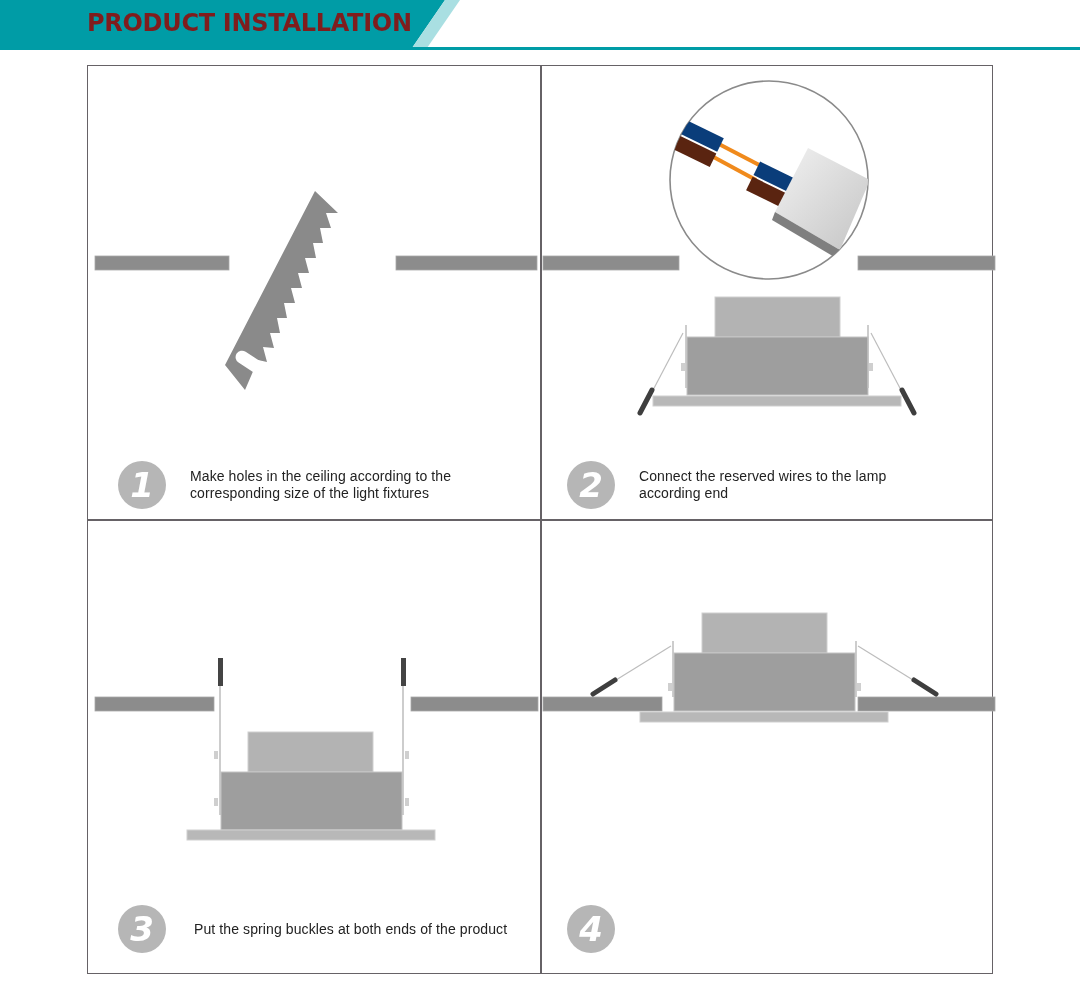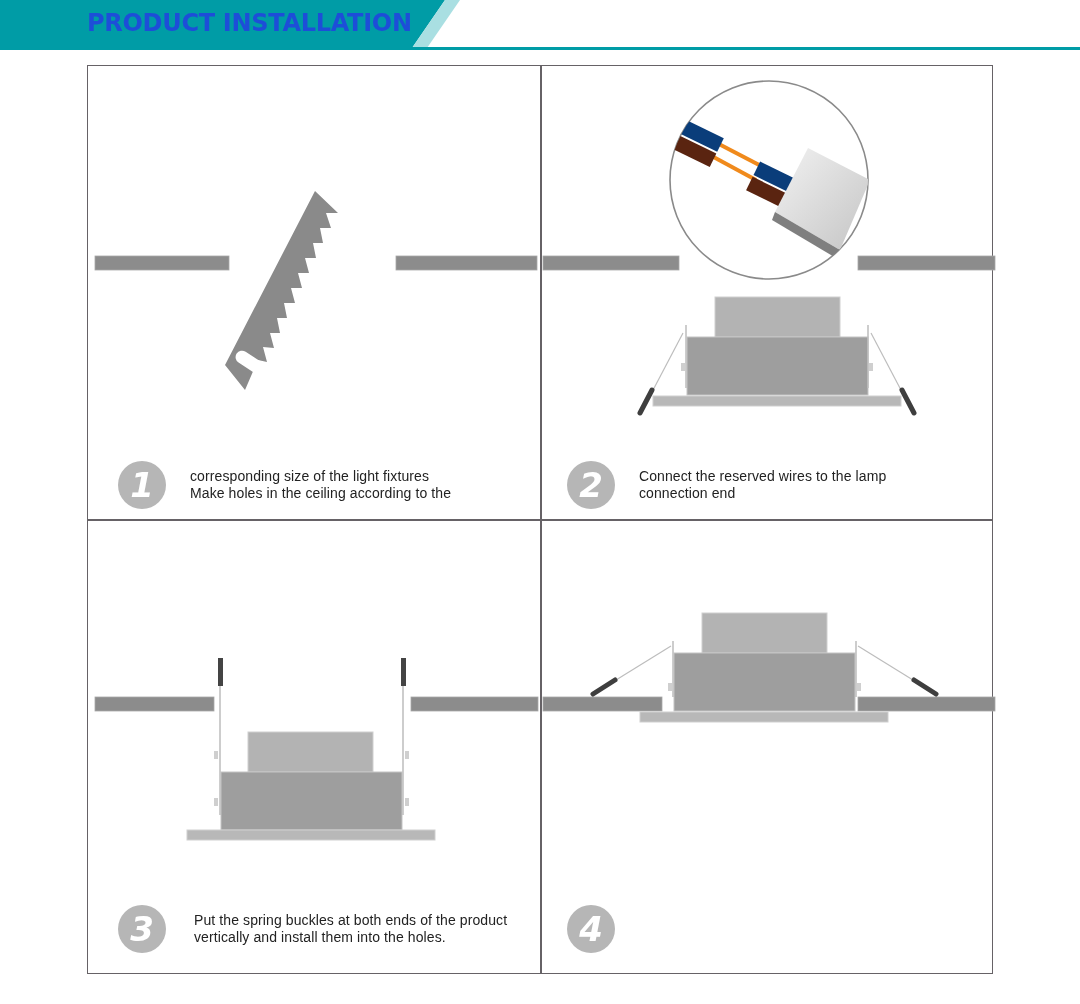--- a/index.html
+++ b/index.html
@@ -1,21 +1,21 @@
 <!DOCTYPE html>
 <html><head>
 <meta charset="utf-8">
 <style>
   html, body { margin: 0; padding: 0; }
   body { width: 1080px; height: 1004px; background: #ffffff; position: relative; overflow: hidden;
          font-family: "Liberation Sans", "DejaVu Sans", sans-serif; }
   .banner { position: absolute; left: 0; top: 0; width: 1080px; height: 50px; }
   .banner svg { position: absolute; left: 0; top: 0; }
   .banner-title { position: absolute; left: 87px; top: 9px; font-size: 24px; font-weight: bold;
-                  color: #1d4ed8; letter-spacing: -0.3px; font-family: "DejaVu Sans", sans-serif; }
+                  color: #7f1d1d; letter-spacing: -0.3px; font-family: "DejaVu Sans", sans-serif; }
   .grid { position: absolute; left: 87px; top: 65px; width: 906px; height: 909px;
           border: 1.5px solid #666266; box-sizing: border-box; }
   .vline { position: absolute; left: 540px; top: 65px; width: 1.5px; height: 909px; background: #666266; }
   .hline { position: absolute; left: 87px; top: 519px; width: 906px; height: 1.5px; background: #666266; }
   .art { position: absolute; left: 0; top: 0; }
   .step { position: absolute; display: flex; align-items: center; }
   .num { width: 48px; height: 48px; border-radius: 50%; background: #b6b6b6; color: #ffffff;
          font-weight: bold; font-style: italic; font-size: 34px; line-height: 48px; text-align: center;
          font-family: "DejaVu Sans", sans-serif; flex: none; }
   .desc { margin-left: 24px; font-size: 14px; line-height: 17px; color: #222222; letter-spacing: 0.1px; }
@@ -120,38 +120,37 @@
     <line x1="671" y1="646" x2="616" y2="680" stroke="#bdbdbd" stroke-width="1.2"></line>
     <line x1="858" y1="646" x2="913" y2="680" stroke="#bdbdbd" stroke-width="1.2"></line>
     <line x1="615" y1="680" x2="593" y2="694" stroke="#3e3e3e" stroke-width="5" stroke-linecap="round"></line>
     <line x1="914" y1="680" x2="936" y2="694" stroke="#3e3e3e" stroke-width="5" stroke-linecap="round"></line>
   </g>
 </svg>
 
 <div class="step" style="left:118px; top:461px;">
   <div class="num">1</div>
   <div class="desc">
+    <div>Make holes in the ceiling according to the</div>
     <div>corresponding size of the light fixtures</div>
-    <div>Make holes in the ceiling according to the</div>
   </div>
 </div>
 
 <div class="step" style="left:567px; top:461px;">
   <div class="num">2</div>
   <div class="desc">
     <div>Connect the reserved wires to the lamp</div>
-    <div>connection end</div>
+    <div>according end</div>
   </div>
 </div>
 
 <div class="step" style="left:118px; top:905px;">
   <div class="num">3</div>
   <div class="desc" style="margin-left:28px;">
     <div>Put the spring buckles at both ends of the product</div>
-    <div>vertically and install them into the holes.</div>
   </div>
 </div>
 
 <div class="step" style="left:567px; top:905px;">
   <div class="num">4</div>
   <div class="desc">
   </div>
 </div>
 
 </body></html>

